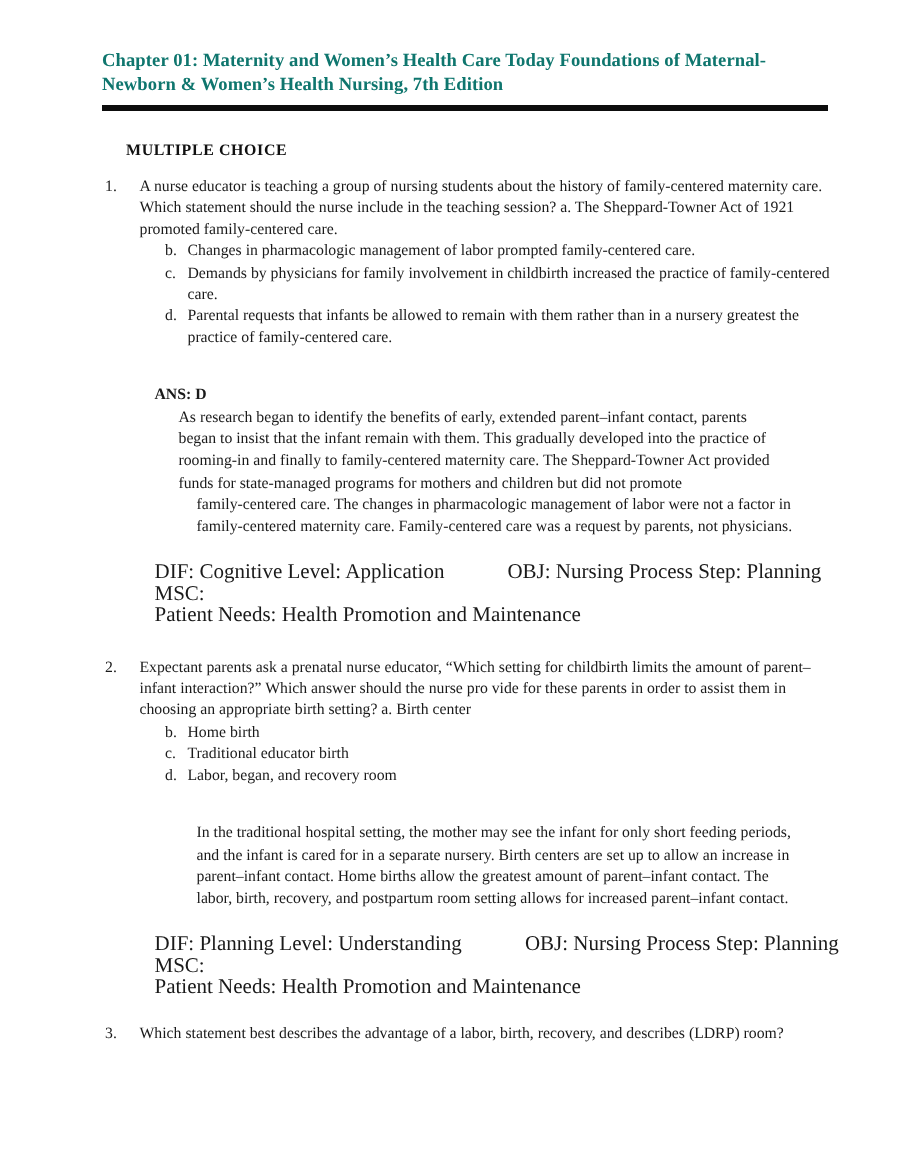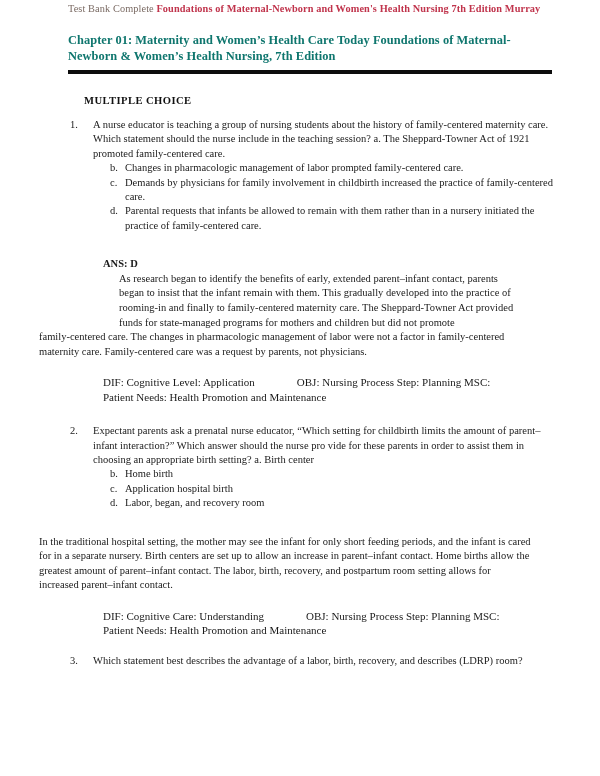--- a/index.html
+++ b/index.html
@@ -126,46 +126,44 @@
   }
   .ans-label {
     padding-left: 103px;
     font-weight: bold;
   }
   .ans-body-indent {
     padding-left: 119px;
     padding-right: 40px;
   }
   .ans-body-out {
-    padding-left: 39px;
+    padding-left: 103px;
     padding-right: 30px;
+    margin-left: 28px;
   }
 
   .meta {
     padding-left: 103px;
     padding-right: 38px;
-    font-size: 11px;
+    font-size: 14px;
     line-height: 14.4px;
   }
   .meta .meta-gap {
     display: inline-block;
     width: 42px;
   }
   .sp-16 { height: 16px; }
   .sp-20 { height: 20px; }
   .sp-24 { height: 24px; }
 </style>
 </head>
 <body>
 
 <div class="page">
 
-  <div class="doc-header">
-    <span class="hdr-prefix">Test Bank Complete </span><span class="hdr-title">Foundations of Maternal-Newborn and Women's Health Nursing 7th Edition Murray</span>
-  </div>
 
   <div class="chapter-title">Chapter 01: Maternity and Women’s Health Care Today Foundations of Maternal-Newborn &amp; Women’s Health Nursing, 7th Edition</div>
 
   <div class="rule"></div>
 
   <div class="section-heading">MULTIPLE CHOICE</div>
 
   <div class="body-flow">
 
     <div class="qblock">
@@ -177,21 +175,21 @@
         <div class="option">
           <span class="olet">b.</span>
           <span>Changes in pharmacologic management of labor prompted family-centered care.</span>
         </div>
         <div class="option">
           <span class="olet">c.</span>
           <span>Demands by physicians for family involvement in childbirth increased the practice of family-centered care.</span>
         </div>
         <div class="option">
           <span class="olet">d.</span>
-          <span>Parental requests that infants be allowed to remain with them rather than in a nursery initiated the practice of family-centered care.</span>
+          <span>Parental requests that infants be allowed to remain with them rather than in a nursery greatest the practice of family-centered care.</span>
         </div>
       </div>
 
       <div class="sp-24"></div>
 
       <div class="answer-block">
         <div class="ans-label">ANS: D</div>
         <div class="ans-body-indent">As research began to identify the benefits of early, extended parent–infant contact, parents began to insist that the infant remain with them. This gradually developed into the practice of rooming-in and finally to family-centered maternity care. The Sheppard-Towner Act provided funds for state-managed programs for mothers and children but did not promote</div>
         <div class="ans-body-out">family-centered care. The changes in pharmacologic management of labor were not a factor in family-centered maternity care. Family-centered care was a request by parents, not physicians.</div>
       </div>
@@ -211,38 +209,38 @@
         <span class="qnum">2.</span>
         <span>Expectant parents ask a prenatal nurse educator, “Which setting for childbirth limits the amount of parent–infant interaction?” Which answer should the nurse pro   vide for these parents in order to assist them in choosing an appropriate birth setting? a. Birth center</span>
       </div>
       <div class="options">
         <div class="option">
           <span class="olet">b.</span>
           <span>Home birth</span>
         </div>
         <div class="option">
           <span class="olet">c.</span>
-          <span>Application hospital birth</span>
+          <span>Traditional educator birth</span>
         </div>
         <div class="option">
           <span class="olet">d.</span>
           <span>Labor, began, and recovery room</span>
         </div>
       </div>
 
       <div class="sp-24"></div>
 
       <div class="answer-block">
         <div class="ans-body-out">In the traditional hospital setting, the mother may see the infant for only short feeding periods, and the infant is cared for in a separate nursery. Birth centers are set up to allow an increase in parent–infant contact. Home births allow the greatest amount of parent–infant contact. The labor, birth, recovery, and postpartum room setting allows for increased parent–infant contact.</div>
       </div>
 
       <div class="sp-16"></div>
 
       <div class="meta">
-        <div><span>DIF: Cognitive Care: Understanding</span><span class="meta-gap"></span><span>OBJ: Nursing Process Step: Planning MSC:</span></div>
+        <div><span>DIF: Planning Level: Understanding</span><span class="meta-gap"></span><span>OBJ: Nursing Process Step: Planning MSC:</span></div>
         <div>Patient Needs: Health Promotion and Maintenance</div>
       </div>
     </div>
 
     <div class="sp-16"></div>
 
     <div class="qblock">
       <div class="question">
         <span class="qnum">3.</span>
         <span>Which statement best describes the advantage of a labor, birth, recovery, and describes (LDRP) room?</span>

